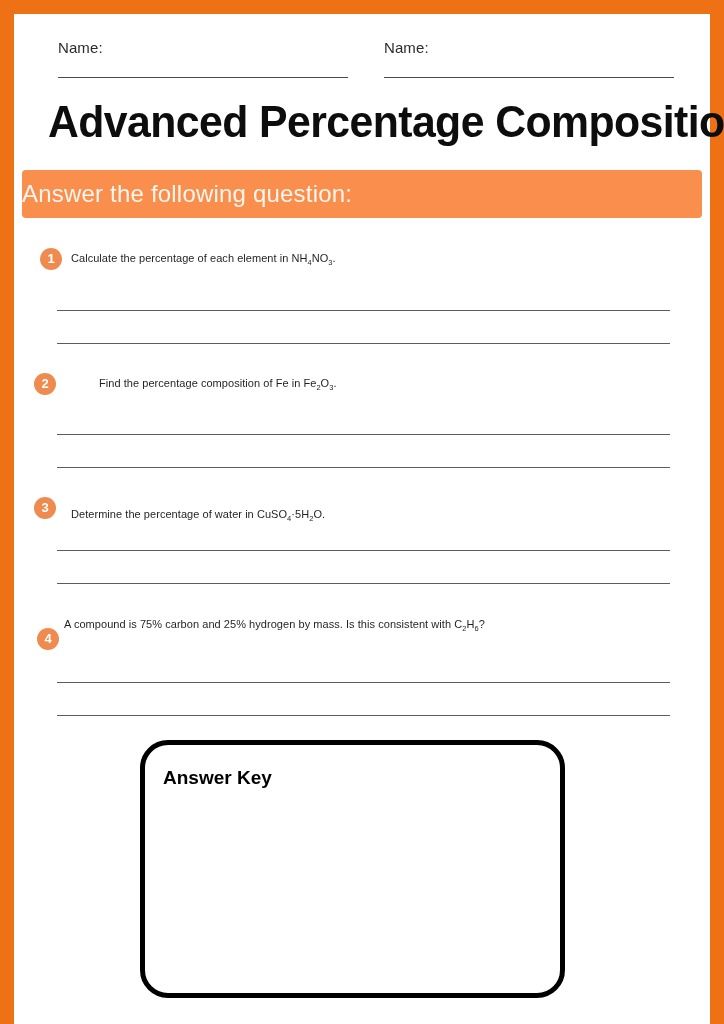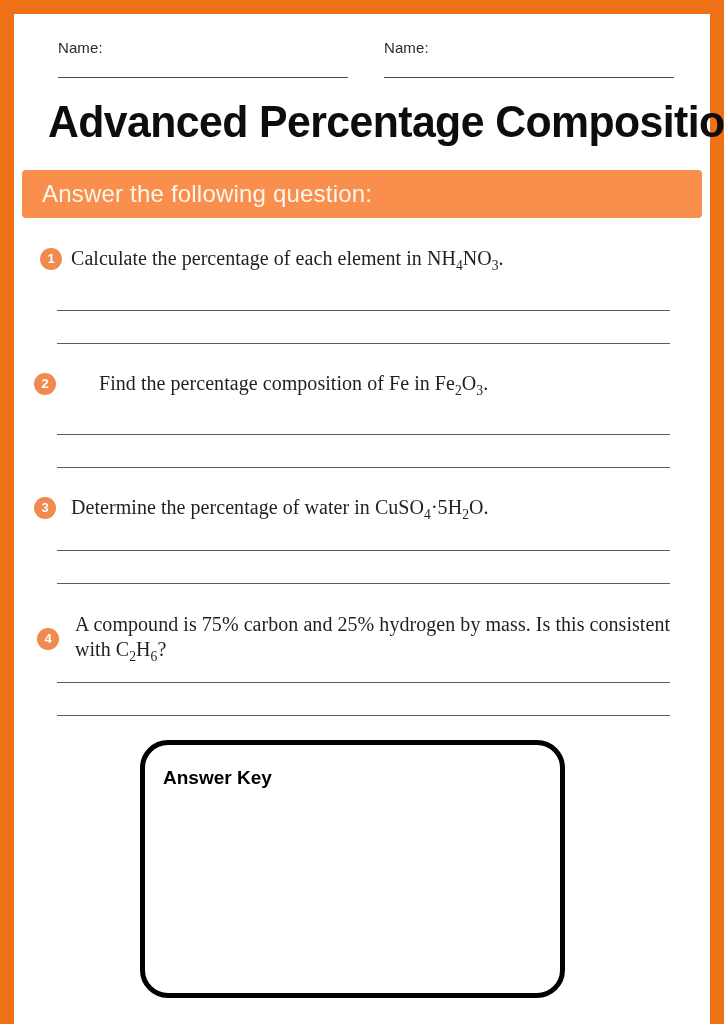--- a/index.html
+++ b/index.html
@@ -94,21 +94,20 @@
     left: 8px;
     top: 156px;
     width: 680px;
     height: 48px;
     background: #f98e4d;
     border-radius: 4px;
     display: flex;
     align-items: center;
   }
   #banner-text {
-    padding-left: 20px;
     font-size: 24px;
     color: #fdf6ef;
     letter-spacing: .2px;
     font-family: "Liberation Sans", sans-serif;
   }
 
   
   .question {
     position: absolute;
     left: 0;
@@ -122,24 +121,24 @@
     background: #ef8b4e;
     color: #ffffff;
     font-size: 13px;
     font-weight: bold;
     line-height: 22px;
     text-align: center;
     font-family: "Liberation Sans", sans-serif;
   }
   .q-text {
     position: absolute;
-    font-size: 20px;
+    font-size: 11px;
     line-height: 25px;
     color: #231f20;
-    font-family: Liberation Serif, serif;
+    font-family: Liberation Sans, sans-serif;
     letter-spacing: .05px;
   }
   .q-text sub { font-size: 0.68em; }
   .ans-line {
     position: absolute;
     height: 0;
     border-bottom: 1.6px solid #5c5c5c;
     left: 43px;
     width: 613px;
   }
@@ -220,28 +219,28 @@
 
     <div class="question" style="top:352px;">
       <span class="q-badge" style="left:20px; top:7px;">2</span>
       <span class="q-text" style="left:57px; top:5px;margin-left:28px;">Find the percentage composition of Fe in Fe<sub>2</sub>O<sub>3</sub>.</span>
       <span class="ans-line" style="top:68px;"></span>
       <span class="ans-line" style="top:101px;"></span>
     </div>
 
     <div class="question" style="top:476px;">
       <span class="q-badge" style="left:20px; top:7px;">3</span>
-      <span class="q-text" style="left:57px; top:5px;">Determine the percentage of water in CuSO<sub>4</sub>·5H<sub>2</sub>O.</span>
+      <span class="q-text" style="left:57px; top:12px;">Determine the percentage of water in CuSO<sub>4</sub>·5H<sub>2</sub>O.</span>
       <span class="ans-line" style="top:60px;"></span>
       <span class="ans-line" style="top:93px;"></span>
     </div>
 
     <div class="question" style="top:592px;">
       <span class="q-badge" style="left:23px; top:22px;">4</span>
-      <span class="q-text" style="left:61px; top:6px; width:600px;">A compound is 75% carbon and 25% hydrogen by mass. Is this consistent with C<sub>2</sub>H<sub>6</sub>?</span>
+      <span class="q-text" style="left:50px; top:6px; width:600px;">A compound is 75% carbon and 25% hydrogen by mass. Is this consistent with C<sub>2</sub>H<sub>6</sub>?</span>
       <span class="ans-line" style="top:76px;"></span>
       <span class="ans-line" style="top:109px;"></span>
     </div>
 
     <div id="answer-key">
       <div id="answer-key-title">Answer Key</div>
     </div>
 
   </div>
 </div>

